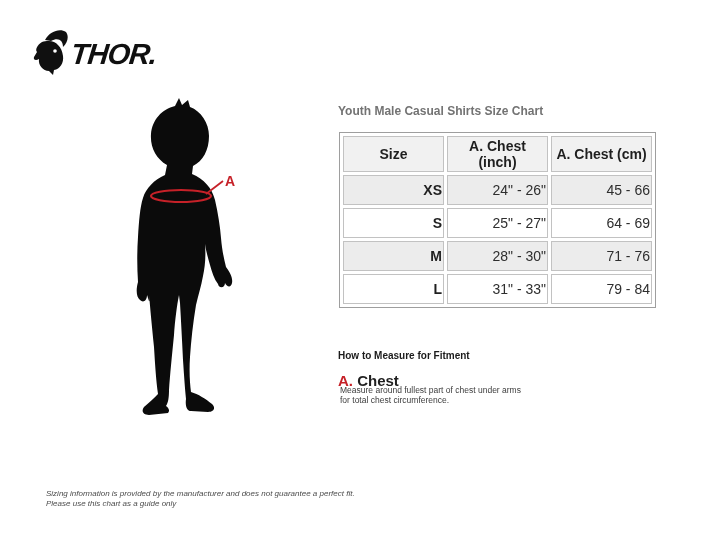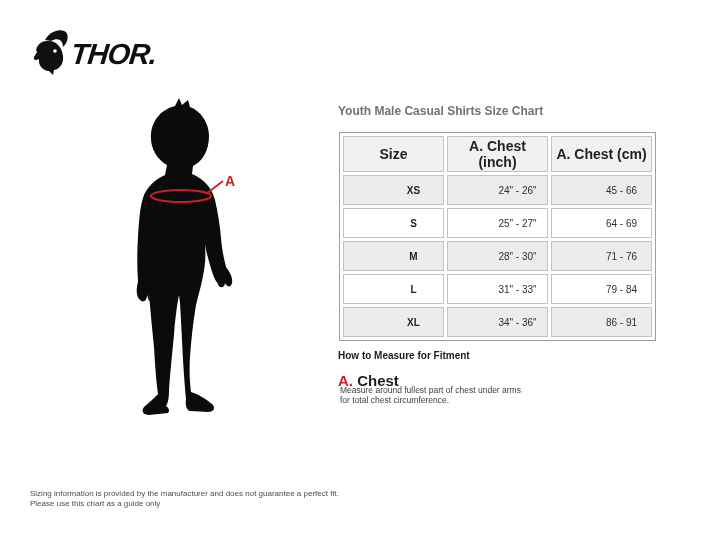--- a/index.html
+++ b/index.html
@@ -14,33 +14,33 @@
   
   .figure-wrap{position:absolute;left:135px;top:95px;width:135px;height:335px;}
 
   
   .chart-title{position:absolute;left:338px;top:104px;font-size:12px;font-weight:bold;color:#737373;}
   .size-table{position:absolute;left:339px;top:132px;width:317px;
               border-collapse:separate;border-spacing:3px;border:1px solid #9e9e9e;background:#fff;}
   .size-table th{border:1px solid #c2c2c2;background:#f1f1f1;height:30px;
                  font-size:14px;font-weight:bold;color:#1f1f1f;text-align:center;width:33.3%;}
   .size-table td{border:1px solid #c2c2c2;background:#ffffff;height:26px;
-                 font-size:10px;color:#2e2e2e;text-align:center;padding-left:41px;}
+                 font-size:14px;color:#2e2e2e;text-align:right;padding-left:41px;}
   .size-table tbody tr:nth-child(odd) td{background:#ececec;}
   .size-table td.size-cell{font-weight:bold;color:#1f1f1f;}
 
   
   .howto-title{position:absolute;left:338px;top:350px;font-size:10px;font-weight:bold;color:#1b1b1b;}
   .measure-key{position:absolute;left:338px;top:372px;font-size:15px;font-weight:bold;color:#1f1f1f;}
   .measure-key .red{color:#c62128;}
   .measure-desc{position:absolute;left:338px;top:383px;width:186px;
                 font-size:8.5px;line-height:10px;color:#3d3d3d;margin:2px;}
 
   
-  .footer{position:absolute;left:30px;top:489px;font-size:8px;line-height:9.5px;color:#4c4c4c;}
+  .footer{position:absolute;left:46px;top:489px;font-size:8px;line-height:9.5px;color:#4c4c4c;font-style:italic;}
 </style>
 </head>
 <body>
 
 <div class="canvas">
 
   <div class="logo">
     <span>
       <svg width="36" height="46" viewBox="0 0 36 46">
         <path fill="#101010" d="M12,11 C17,2 27,-1 33,3 C36,7 35,13 30,18 C30,11 25,8 18,12 Z"></path>
@@ -103,25 +103,20 @@
       <tr>
         <td class="size-cell">M</td>
         <td>28" - 30"</td>
         <td>71 - 76</td>
       </tr>
       <tr>
         <td class="size-cell">L</td>
         <td>31" - 33"</td>
         <td>79 - 84</td>
       </tr>
-      <tr>
-        <td class="size-cell">XL</td>
-        <td>34" - 36"</td>
-        <td>86 - 91</td>
-      </tr>
     </tbody>
   </table>
 
   <div class="howto-title">How to Measure for Fitment</div>
   <div class="measure-key">
     <span class="red">A.</span>
     <span>Chest</span>
   </div>
   <p class="measure-desc">Measure around fullest part of chest under arms for total chest circumference.</p>
 

